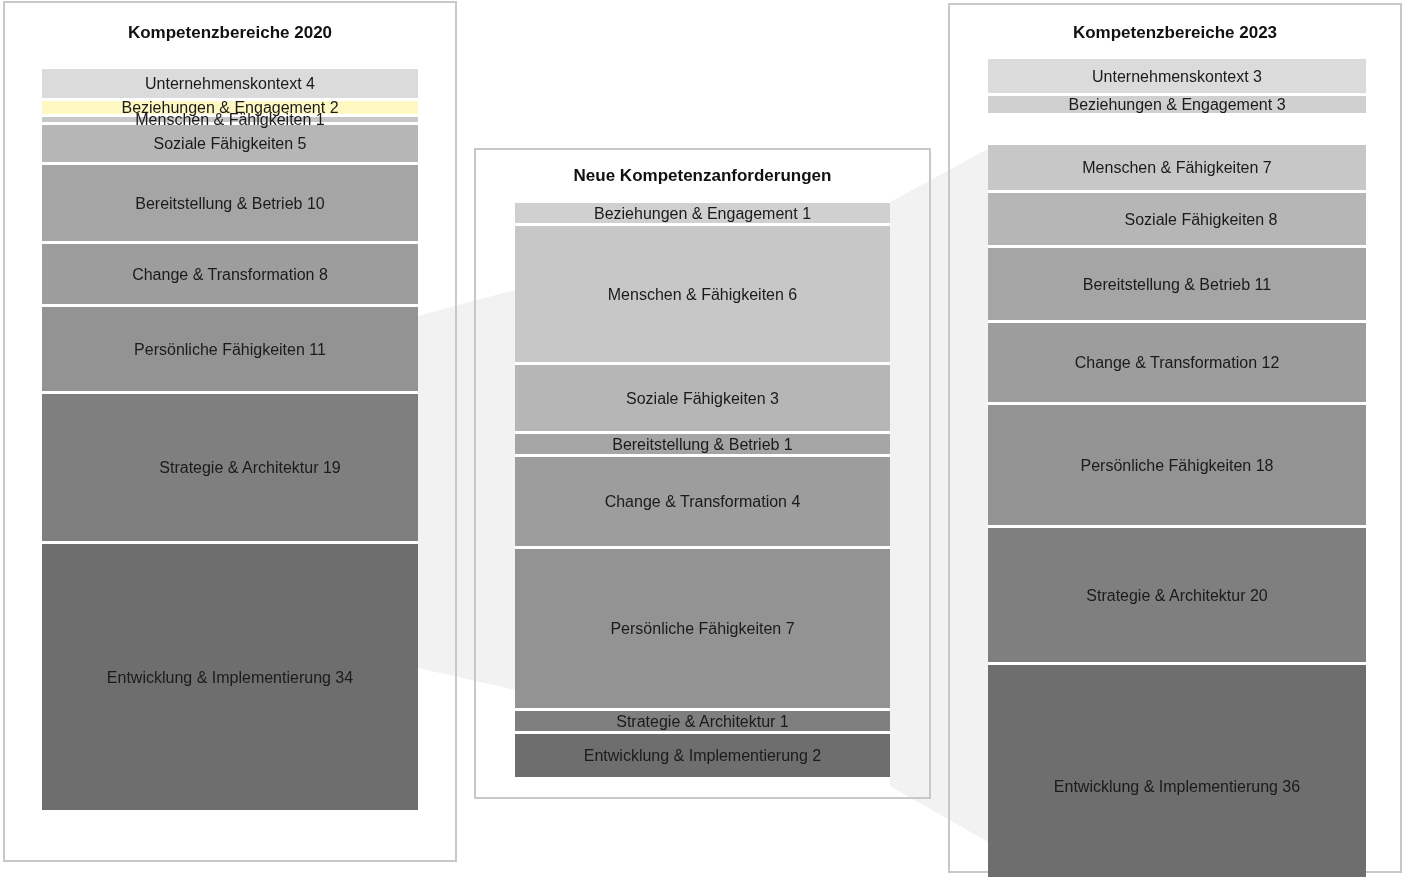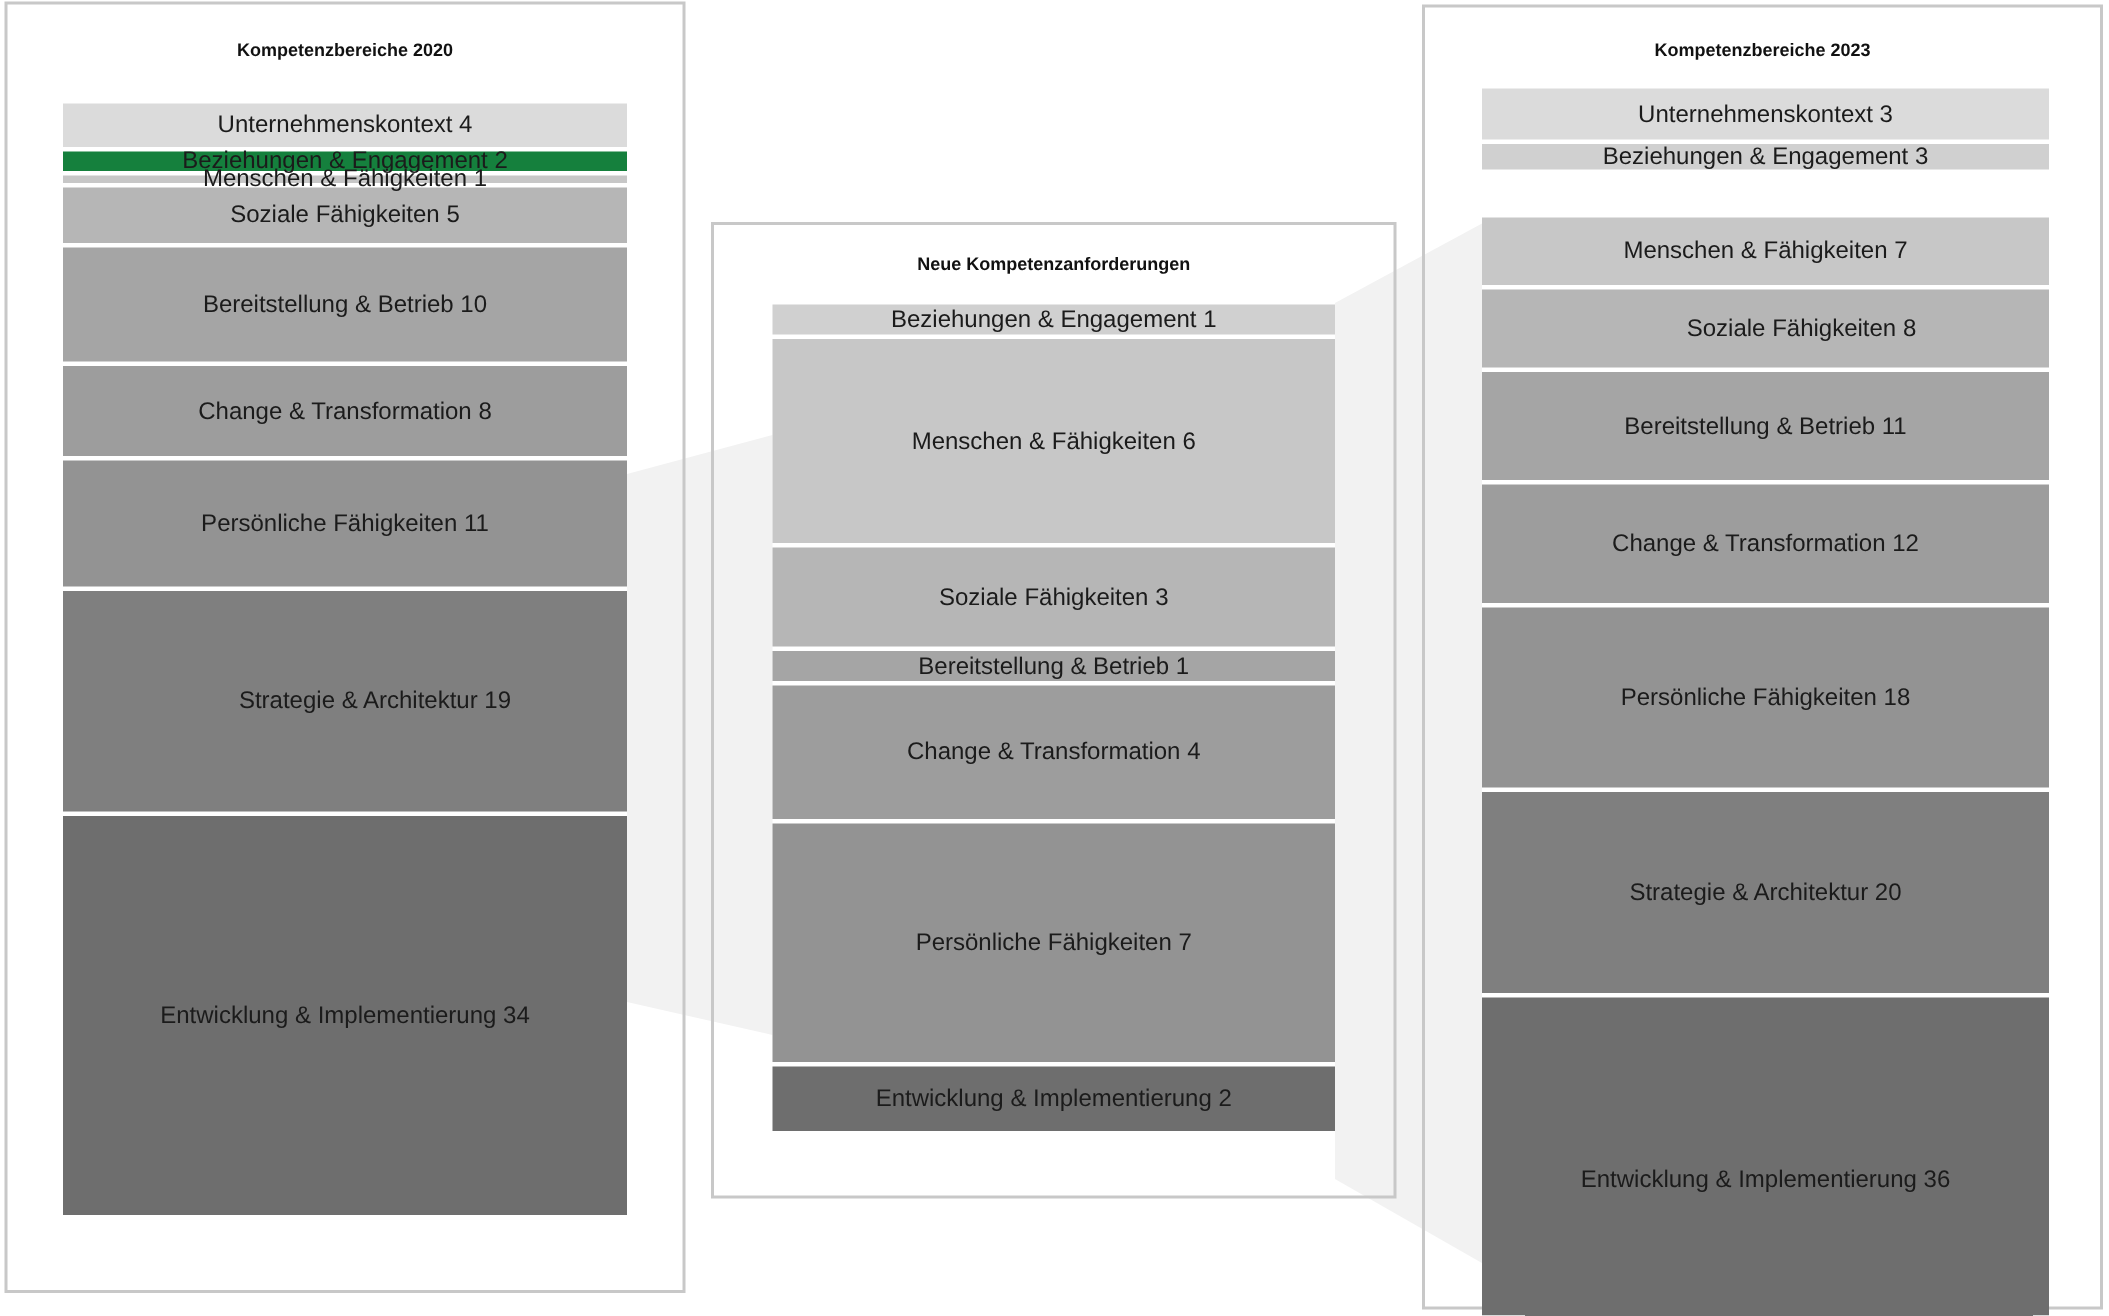--- a/index.html
+++ b/index.html
@@ -7,21 +7,21 @@
     position:relative;width:1406px;height:877px;background:#ffffff;
     font-family:"Liberation Sans",sans-serif;overflow:hidden;
   }
   .beams{position:absolute;left:0;top:0;z-index:1;}
   .panel{
     position:absolute;z-index:2;background:transparent;
     border:2px solid #c8c8c8;
   }
   .panel-title{
     position:absolute;left:0;right:0;text-align:center;
-    font-weight:bold;font-size:12px;color:#111111;line-height:20px;
+    font-weight:bold;font-size:17px;color:#111111;line-height:20px;
     white-space:nowrap;
   }
   .bar-stack{position:absolute;}
   .seg{
     display:flex;align-items:center;justify-content:center;
     margin-bottom:3px;overflow:visible;
   }
   .seg .lbl{
     font-size:16px;line-height:17px;color:#1b1b1b;white-space:nowrap;
   }
@@ -35,21 +35,21 @@
     <polygon points="418,316 515,290 515,690 418,668" fill="#f2f2f2"></polygon>
     <polygon points="890,202 988,149 988,842 890,786" fill="#f2f2f2"></polygon>
   </svg>
 
   <div class="panel" id="panel-0" style="left: 3px; top: 1px; width: 450px; height: 857px;">
     <div class="panel-title" style="top: 20px;">Kompetenzbereiche 2020</div>
     <div class="bar-stack" style="left: 37px; top: 66px; width: 376px;">
         <div class="seg" style="height: 29px; background: rgb(219, 219, 219);">
           <span class="lbl">Unternehmenskontext 4</span>
         </div>
-        <div class="seg" style="height: 13px; background: #15803d;">
+        <div class="seg" style="height: 13px; background: #fef9c3;">
           <span class="lbl">Beziehungen &amp; Engagement 2</span>
         </div>
         <div class="seg" style="height: 5px; background: rgb(199, 199, 199);">
           <span class="lbl">Menschen &amp; Fähigkeiten 1</span>
         </div>
         <div class="seg" style="height: 37px; background: rgb(182, 182, 182);">
           <span class="lbl">Soziale Fähigkeiten 5</span>
         </div>
         <div class="seg" style="height: 76px; background: rgb(165, 165, 165);">
           <span class="lbl">Bereitstellung &amp; Betrieb 10</span>
@@ -83,20 +83,23 @@
         </div>
         <div class="seg" style="height: 20px; background: rgb(165, 165, 165);">
           <span class="lbl">Bereitstellung &amp; Betrieb 1</span>
         </div>
         <div class="seg" style="height: 89px; background: rgb(157, 157, 157);">
           <span class="lbl">Change &amp; Transformation 4</span>
         </div>
         <div class="seg" style="height: 159px; background: rgb(147, 147, 147);">
           <span class="lbl">Persönliche Fähigkeiten 7</span>
         </div>
+        <div class="seg" style="height: 20px; background: rgb(127, 127, 127);">
+          <span class="lbl">Strategie &amp; Architektur 1</span>
+        </div>
         <div class="seg" style="height: 43px; background: rgb(110, 110, 110);">
           <span class="lbl">Entwicklung &amp; Implementierung 2</span>
         </div>
       </div>
   </div>
 
   <div class="panel" id="panel-2" style="left: 948px; top: 3px; width: 450px; height: 866px;">
     <div class="panel-title" style="top: 18px;">Kompetenzbereiche 2023</div>
     <div class="bar-stack" style="left: 38px; top: 54px; width: 378px;">
         <div class="seg" style="height: 34px; background: rgb(219, 219, 219);">

